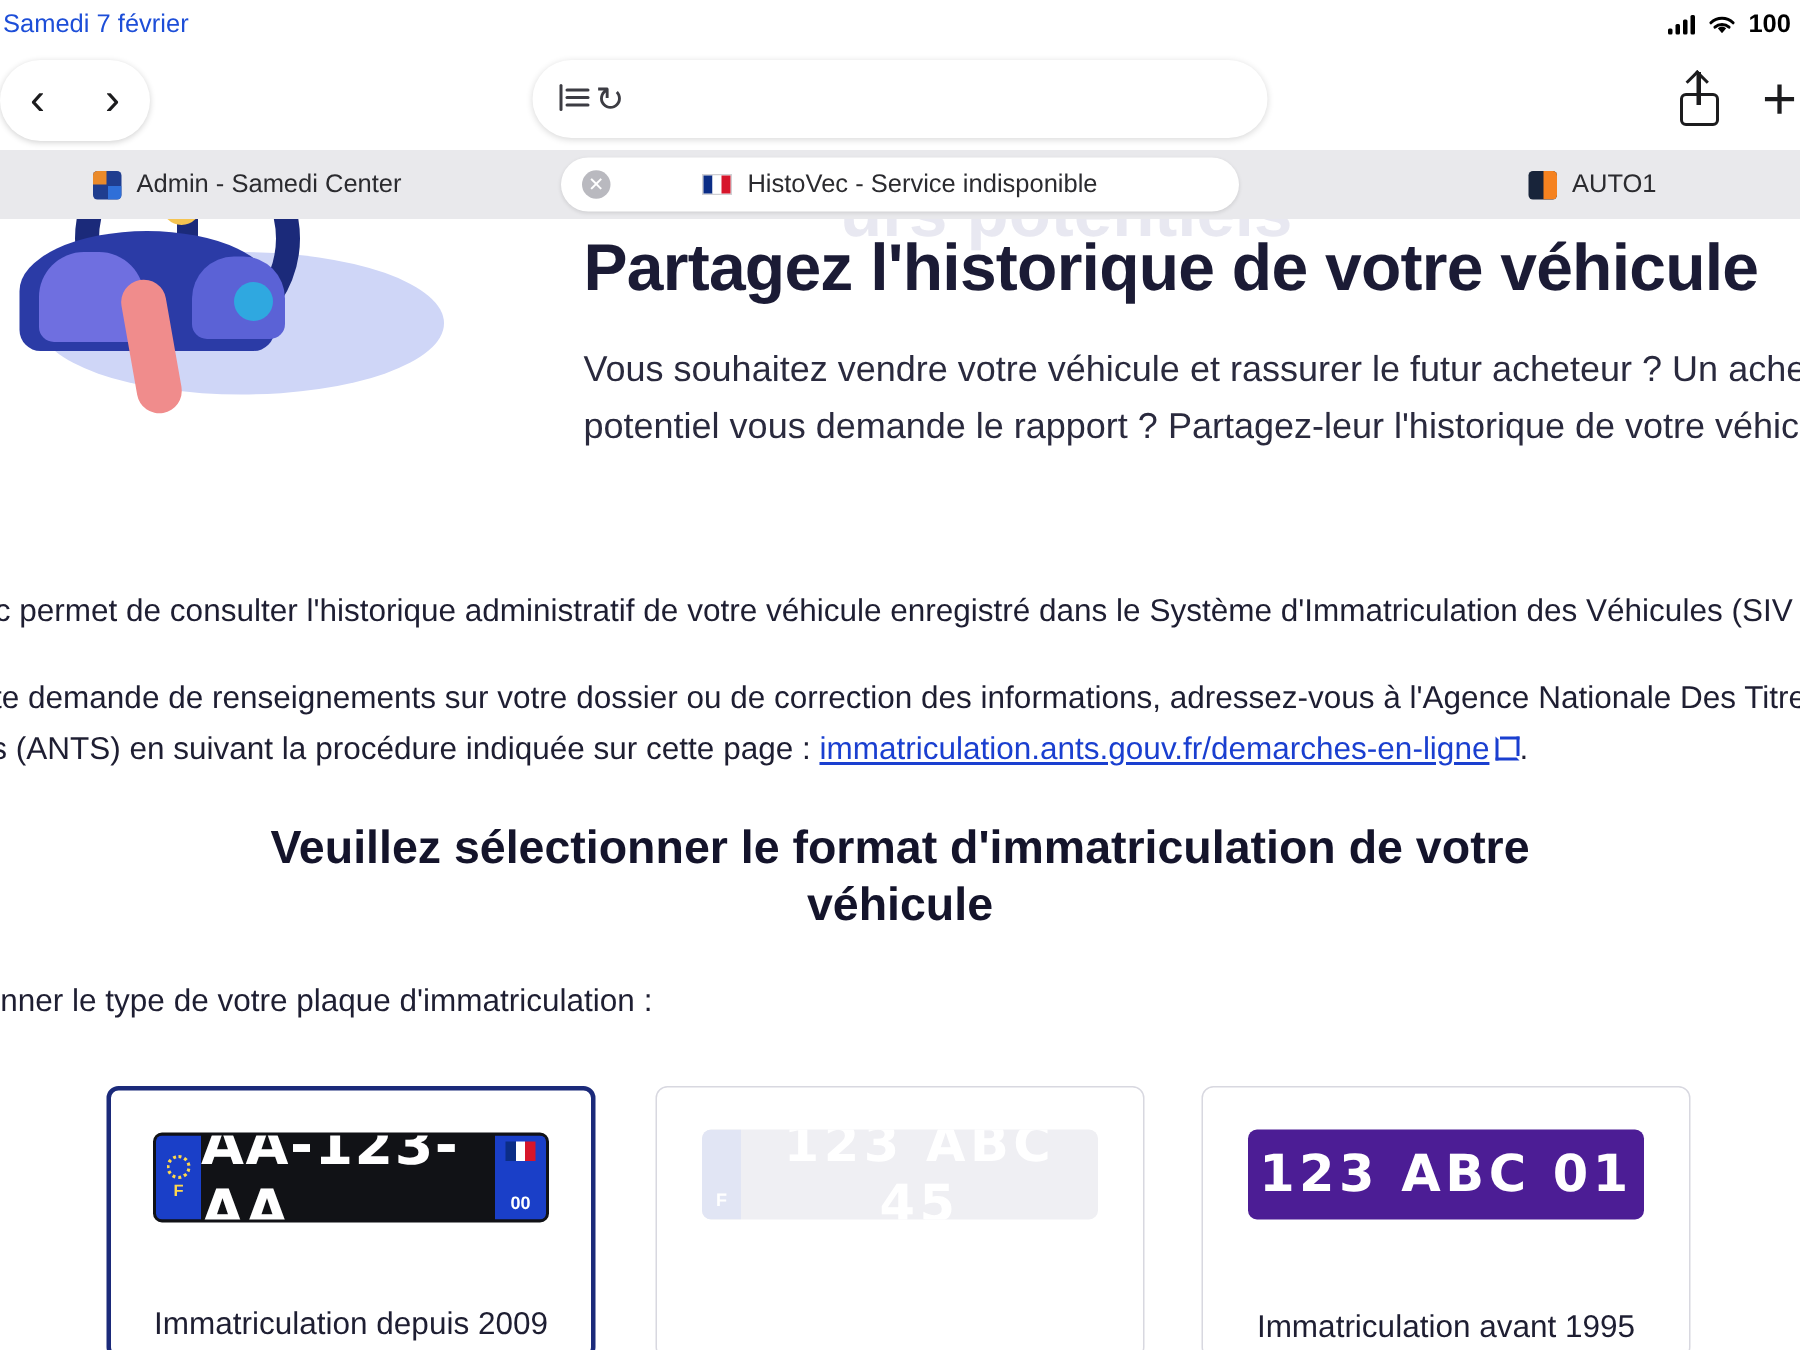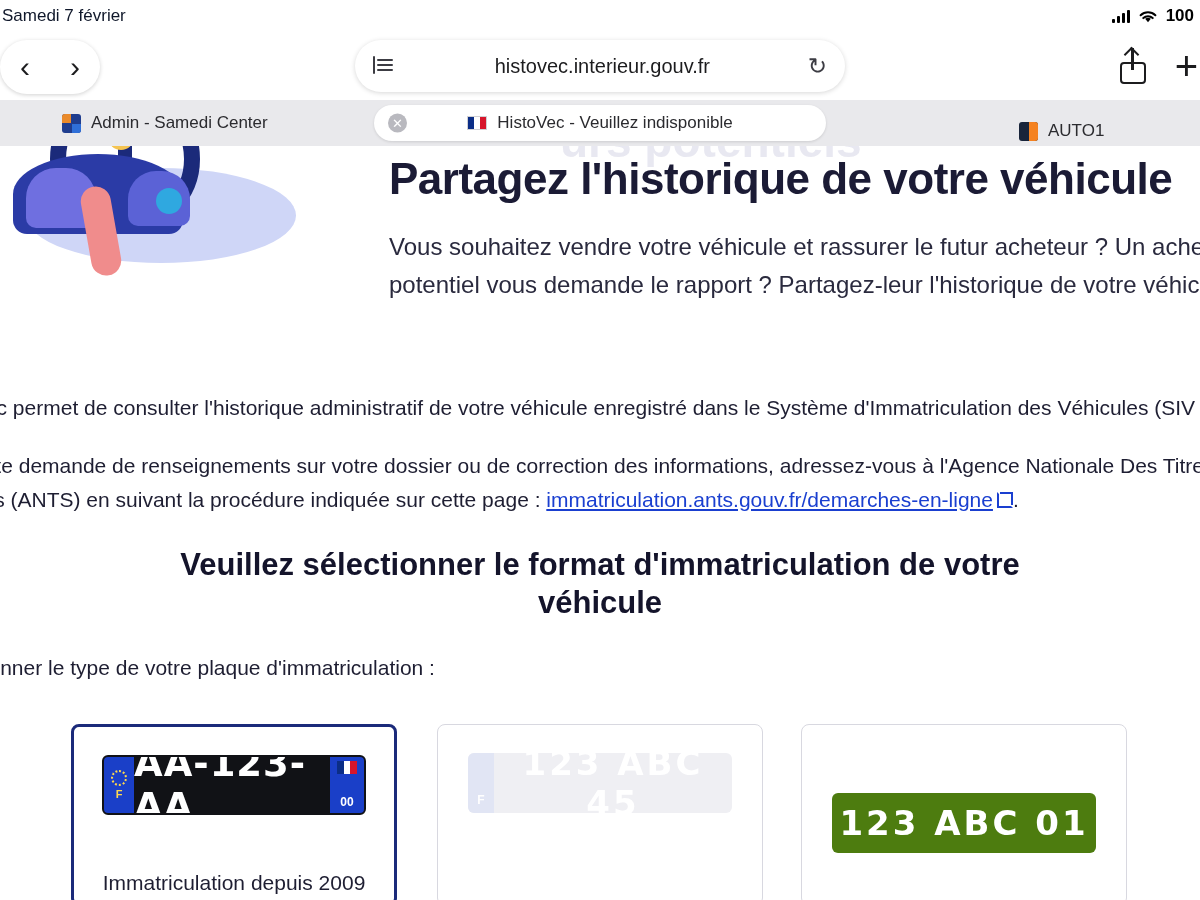--- a/index.html
+++ b/index.html
@@ -12,21 +12,21 @@
   }
 
   
   .statusbar {
     position: absolute; top: 0; left: 0; width: 1200px; height: 32px;
     background: #ffffff;
     display: flex; align-items: center; justify-content: space-between;
     padding: 0 6px;
   }
   .statusbar .date {
-    font-size: 17px; color: #0f172a; font-weight: 400;
+    font-size: 17px; color: #1d4ed8; font-weight: 400;
     margin-left: -4px;
   }
   .status-right { display: flex; align-items: center; gap: 7px; }
   .signal-bars { display: flex; align-items: flex-end; gap: 2px; height: 13px; }
   .signal-bars i { display: block; width: 3px; background: #000; border-radius: 1px; }
   .signal-bars i:nth-child(1) { height: 4px; }
   .signal-bars i:nth-child(2) { height: 7px; }
   .signal-bars i:nth-child(3) { height: 10px; }
   .signal-bars i:nth-child(4) { height: 13px; }
   .battery-text { font-size: 17px; color: #000; font-weight: bold; }
@@ -98,21 +98,21 @@
     display: flex; align-items: center; gap: 10px;
     font-size: 17px; color: #2b2b2f;
     height: 36px; padding: 0 14px; border-radius: 18px;
   }
   .tab-left { position: absolute; left: 48px; }
   .tab-active {
     position: absolute; left: 374px; width: 452px;
     background: #ffffff; box-shadow: 0 1px 3px rgba(0,0,0,0.12);
     justify-content: center; position: absolute;
   }
-  .tab-right { position: absolute; left: 1005px; align-items: flex-end; }
+  .tab-right { position: absolute; left: 1005px; }
   .tab-close {
     position: absolute; left: 14px; top: 50%; transform: translateY(-50%);
     width: 19px; height: 19px; border-radius: 50%;
     background: #b9b9bf; color: #fff; font-size: 13px; line-height: 19px;
     text-align: center;
   }
   .favicon-sq { width: 19px; height: 19px; border-radius: 3px; flex: none; position: relative; overflow: hidden; }
   .fav-admin { background: #1f3d8f; }
   .fav-admin::before { content:""; position:absolute; left:0; top:0; width:9px; height:9px; background:#ea8a2a; }
   .fav-admin::after { content:""; position:absolute; right:0; bottom:0; width:9px; height:9px; background:#2f6fd8; }
@@ -265,21 +265,21 @@
   }
   .plate-dept .flagmini i { flex: 1; }
   .plate-dept .flagmini i:nth-child(1) { background: #0b2d86; }
   .plate-dept .flagmini i:nth-child(2) { background: #ffffff; }
   .plate-dept .flagmini i:nth-child(3) { background: #d7152b; }
 
   .plate-grey {
     width: 264px; height: 60px; border-radius: 6px;
     background: #efeff3; display: flex; align-items: center; overflow: hidden;
   }
-  .plate-grey.darker { background: #4d7c0f; margin-top: 40px; }
+  .plate-grey.darker { background: #4c1d95; }
   .plate-grey .eu-old {
     width: 26px; height: 100%; background: #e1e5f4; color: #ffffff;
     display: flex; align-items: flex-end; justify-content: center;
     font-size: 12px; font-weight: 700; padding-bottom: 6px;
   }
   .plate-grey .num-old {
     flex: 1; text-align: center; color: #ffffff; font-size: 34px; font-weight: 700;
     letter-spacing: 3px; font-family: "DejaVu Sans", sans-serif;
   }
   .plate-grey.darker .num-old { color: #ffffff; }
@@ -311,21 +311,20 @@
   <span class="nav-arrow">‹</span>
   <span class="nav-arrow">›</span>
 </div>
 
 <div class="urlbar">
   <span class="reader-icon">
       <span></span>
       <span></span>
       <span></span>
     </span>
-  <span class="url-text">histovec.interieur.gouv.fr</span>
   <span class="reload-icon">↻</span>
 </div>
 
 <div class="share-icon">
   <span class="box"></span>
     <span class="arrow"></span>
     <span class="arrowhead"></span>
 </div>
 <div class="plus-icon">+</div>
 
@@ -335,21 +334,21 @@
     <span>Admin - Samedi Center</span>
   </div>
 
   <div class="tab tab-active">
     <span class="tab-close">✕</span>
     <span class="fav-flag">
         <i></i>
         <i></i>
         <i></i>
       </span>
-    <span>HistoVec - Veuillez indisponible</span>
+    <span>HistoVec - Service indisponible</span>
   </div>
 
   <div class="tab tab-right">
     <span class="favicon-sq fav-auto1"></span>
     <span>AUTO1</span>
   </div>
 </div>
 
 <div class="page">
 
@@ -405,16 +404,17 @@
       <div class="plate-grey">
         <div class="eu-old">F</div>
         <div class="num-old">123 ABC 45</div>
       </div>
     </div>
 
     <div class="card card-3">
       <div class="plate-grey darker">
         <div class="num-old">123 ABC 01</div>
       </div>
+      <div class="card-label">Immatriculation avant 1995</div>
     </div>
 
   </div>
 </div>
 
 </body></html>

